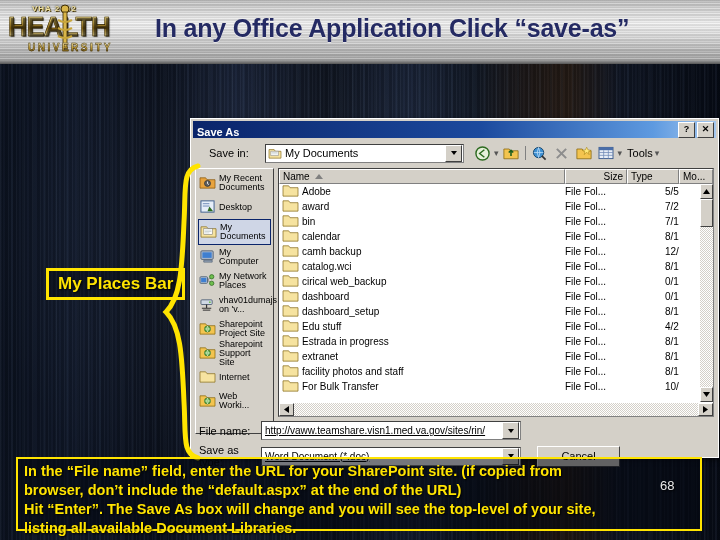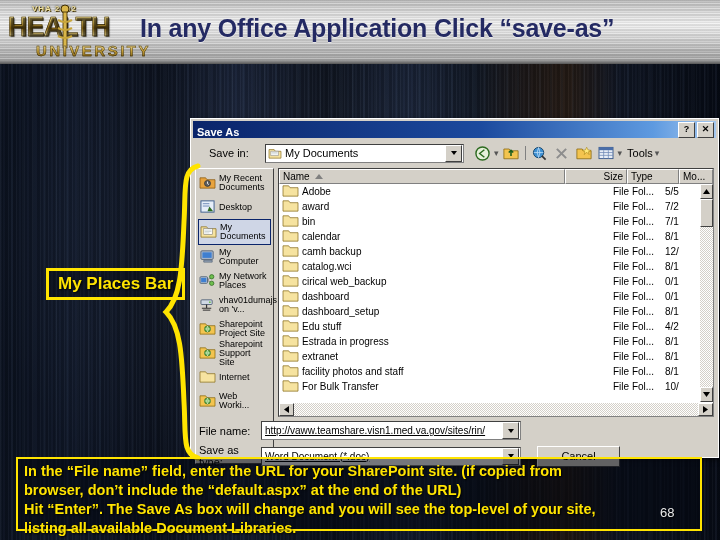--- a/index.html
+++ b/index.html
@@ -37,21 +37,21 @@
         rgba(255,255,255,0.10) 2px, rgba(255,255,255,0.10) 3px,
         rgba(90,90,90,0.13) 3px, rgba(90,90,90,0.13) 5px),
       linear-gradient(180deg,#b9b9b9 0%,#d8d8d8 18%,#f0f0f0 38%,#cfcfcf 62%,#aeaeae 82%,#9a9a9a 100%);
     overflow:hidden;
   }
   #header:after{
     content:"";position:absolute;left:0;bottom:0;width:720px;height:3px;
     background:linear-gradient(180deg,#8d8d8d,#555);
   }
   #title{
-    position:absolute;left:140px;top:14px;width:558px;
+    position:absolute;left:155px;top:14px;width:558px;
     font-size:25px;font-weight:bold;color:#242a63;
     letter-spacing:-0.2px;white-space:nowrap;
     text-shadow:0 1px 0 rgba(255,255,255,0.55);
   }
   
   #logo{
     position:absolute;left:4px;top:2px;width:140px;height:58px;
   }
   .logo-top{
     position:absolute;left:28px;top:2px;font-size:8px;font-weight:bold;
@@ -60,21 +60,21 @@
   }
   .logo-main{
     position:absolute;left:4px;top:10px;font-size:27px;font-weight:bold;
     letter-spacing:-1px;
     background:linear-gradient(180deg,#fff6c8 0%,#e8c860 28%,#9c7415 52%,#e8d080 72%,#6d4e08 100%);
     -webkit-background-clip:text;background-clip:text;color:transparent;
     -webkit-text-stroke:0.6px #241a02;
     text-shadow:1px 1px 1px rgba(0,0,0,0.6);
   }
   .logo-sub{
-    position:absolute;left:32px;top:40px;font-size:15px;font-weight:bold;
+    position:absolute;left:24px;top:40px;font-size:10px;font-weight:bold;
     letter-spacing:2.5px;
     background:linear-gradient(180deg,#fff3bd,#c9a33c 50%,#6b4d08);
     -webkit-background-clip:text;background-clip:text;color:transparent;
     -webkit-text-stroke:0.4px #241a02;
   }
   .logo-rod{
     position:absolute;left:50px;top:2px;width:22px;height:48px;
   }
   
   #dialog{
@@ -113,21 +113,21 @@
     display:flex;align-items:center;justify-content:center;
   }
   .arrow-d{width:0;height:0;border-left:3px solid transparent;border-right:3px solid transparent;border-top:4px solid #000;}
   #toolbar{display:flex;align-items:center;gap:2px;padding-left:8px;}
   .tool{width:20px;height:19px;display:flex;align-items:center;justify-content:center;}
   .tool-dot{font-size:9px;color:#555;}
   #tools-label{font-size:11px;margin-left:3px;}
   #body-row{display:flex;padding:3px 4px 0 4px;height:249px;}
   
   #placesbar{
-    width:79px;height:296px;background:#d4d0c8;
+    width:79px;height:266px;background:#d4d0c8;
     border:1px solid #fff;border-right-color:#404040;border-bottom-color:#404040;
     padding-top:2px;box-sizing:border-box;
   }
   .place{
     height:24px;display:flex;align-items:center;margin:0 2px 0px 2px;padding-left:1px;
   }
   .place.selected{border:1px solid #0a246a;background:#cfd6e6;}
   .place-label{font-size:9px;line-height:9px;margin-left:3px;width:48px;}
   
   #filelist{
@@ -141,21 +141,21 @@
     font-size:10px;display:flex;align-items:center;padding:0 3px;box-sizing:border-box;
     background:#d4d0c8;
   }
   .col.name{flex:1;}
   .col.size{width:62px;justify-content:flex-end;}
   .col.type{width:52px;}
   .col.mod{width:34px;}
   .sort-asc{width:0;height:0;border-left:4px solid transparent;border-right:4px solid transparent;border-bottom:5px solid #808080;margin-left:5px;}
   #rows-wrap{flex:1;display:flex;overflow:hidden;}
   #rows{flex:1;}
-  .frow{display:flex;height:15px;align-items:center;font-size:10px;}
+  .frow{display:flex;height:15px;align-items:center;font-size:10px;gap:48px;}
   .fname{flex:1;display:flex;align-items:center;overflow:hidden;white-space:nowrap;}
   .fname span{margin-left:3px;}
   .fsize{width:62px;}
   .ftype{width:52px;overflow:hidden;white-space:nowrap;}
   .fmod{width:34px;overflow:hidden;white-space:nowrap;}
   
   #vscroll{width:13px;background:#d4d0c8;display:flex;flex-direction:column;
            border-left:1px solid #fff;}
   .sbtn{height:13px;background:#d4d0c8;border:1px solid #fff;border-right-color:#404040;border-bottom-color:#404040;display:flex;align-items:center;justify-content:center;}
   .sthumb{height:26px;background:#d4d0c8;border:1px solid #fff;border-right-color:#404040;border-bottom-color:#404040;}
@@ -190,21 +190,21 @@
   }
   #brace{position:absolute;left:160px;top:162px;width:44px;height:300px;}
   #caption{
     position:absolute;left:16px;top:457px;width:686px;height:74px;
     border:2px solid #ffe400;background:rgba(4,7,16,0.55);
     box-sizing:border-box;padding:3px 6px 0 6px;
     color:#ffe400;font-size:14.5px;font-weight:bold;line-height:19px;
     text-shadow:1px 1px 2px #000;
   }
   #pagenum{
-    position:absolute;left:660px;top:505px;color:#e8e8e8;font-size:13px;
+    position:absolute;left:660px;top:478px;color:#e8e8e8;font-size:13px;
     text-shadow:1px 1px 2px #000;
   }
   .nowrap{white-space:nowrap;}
 </style>
 </head>
 <body>
 
 <div id="bg"></div>
 
 <div id="header">

